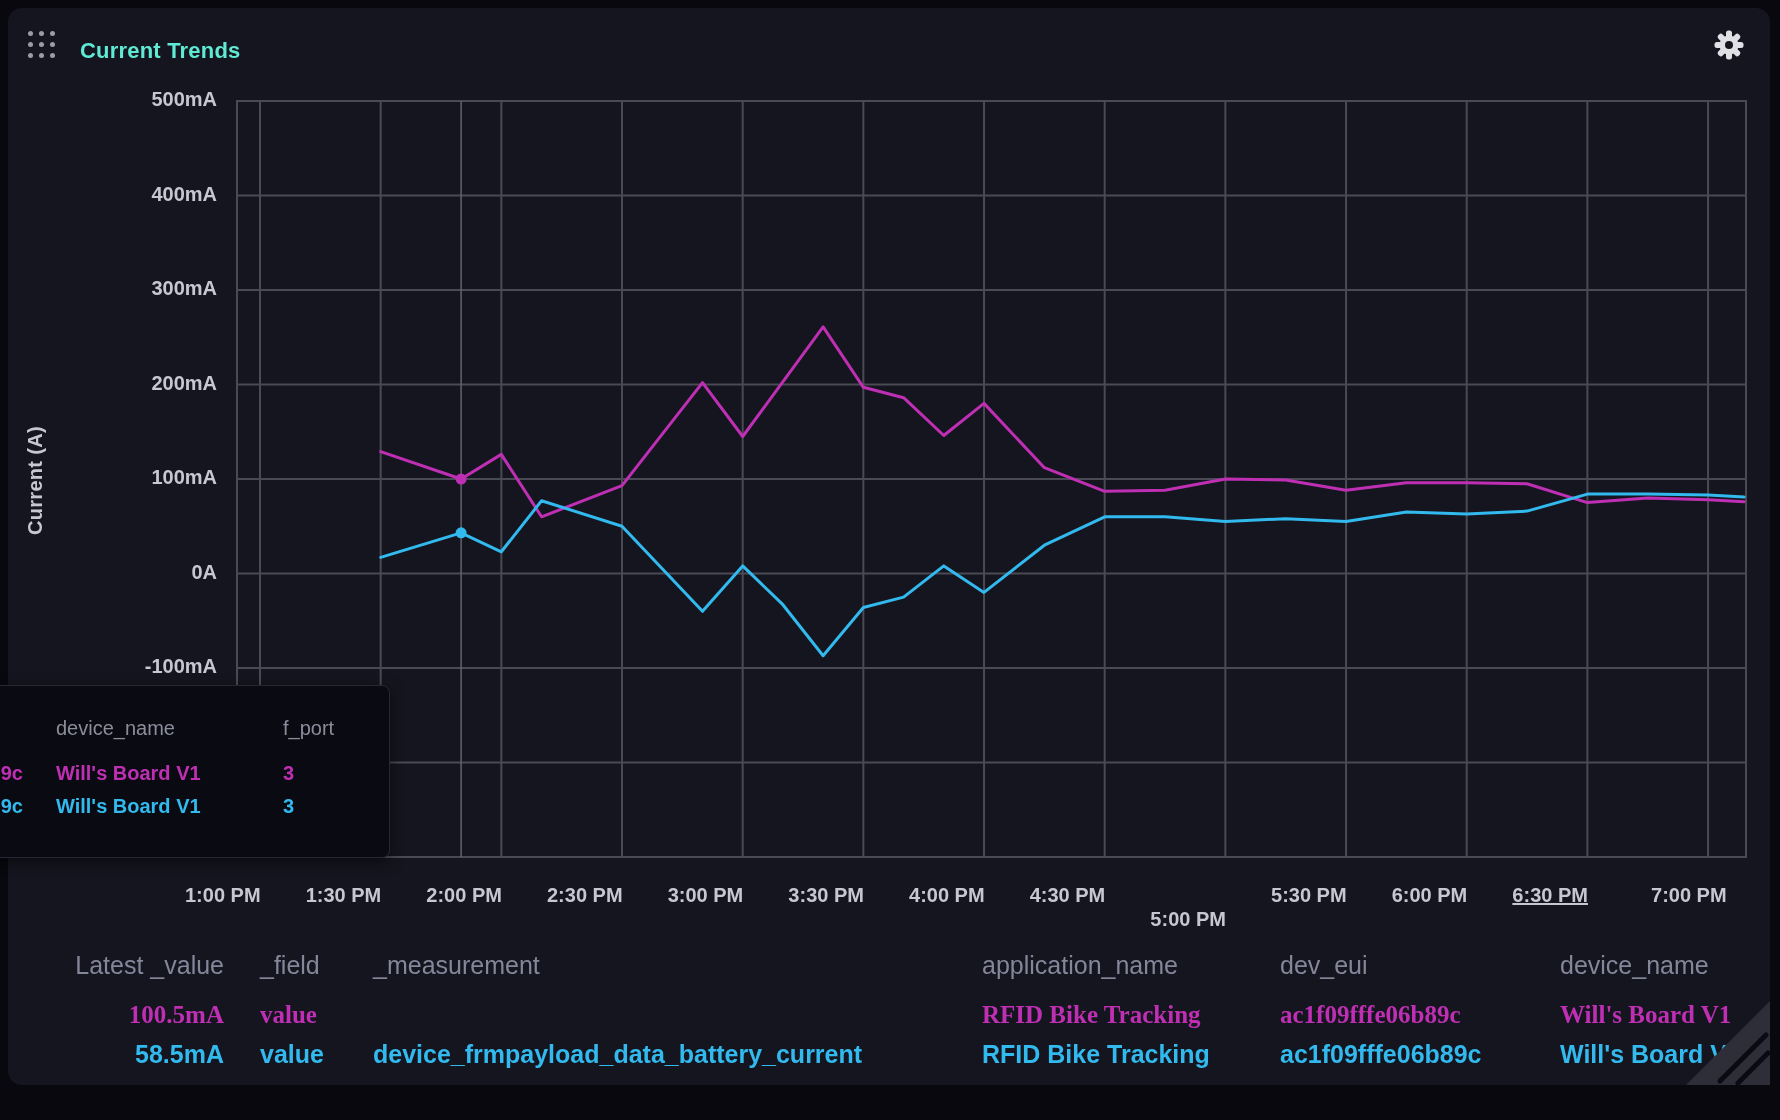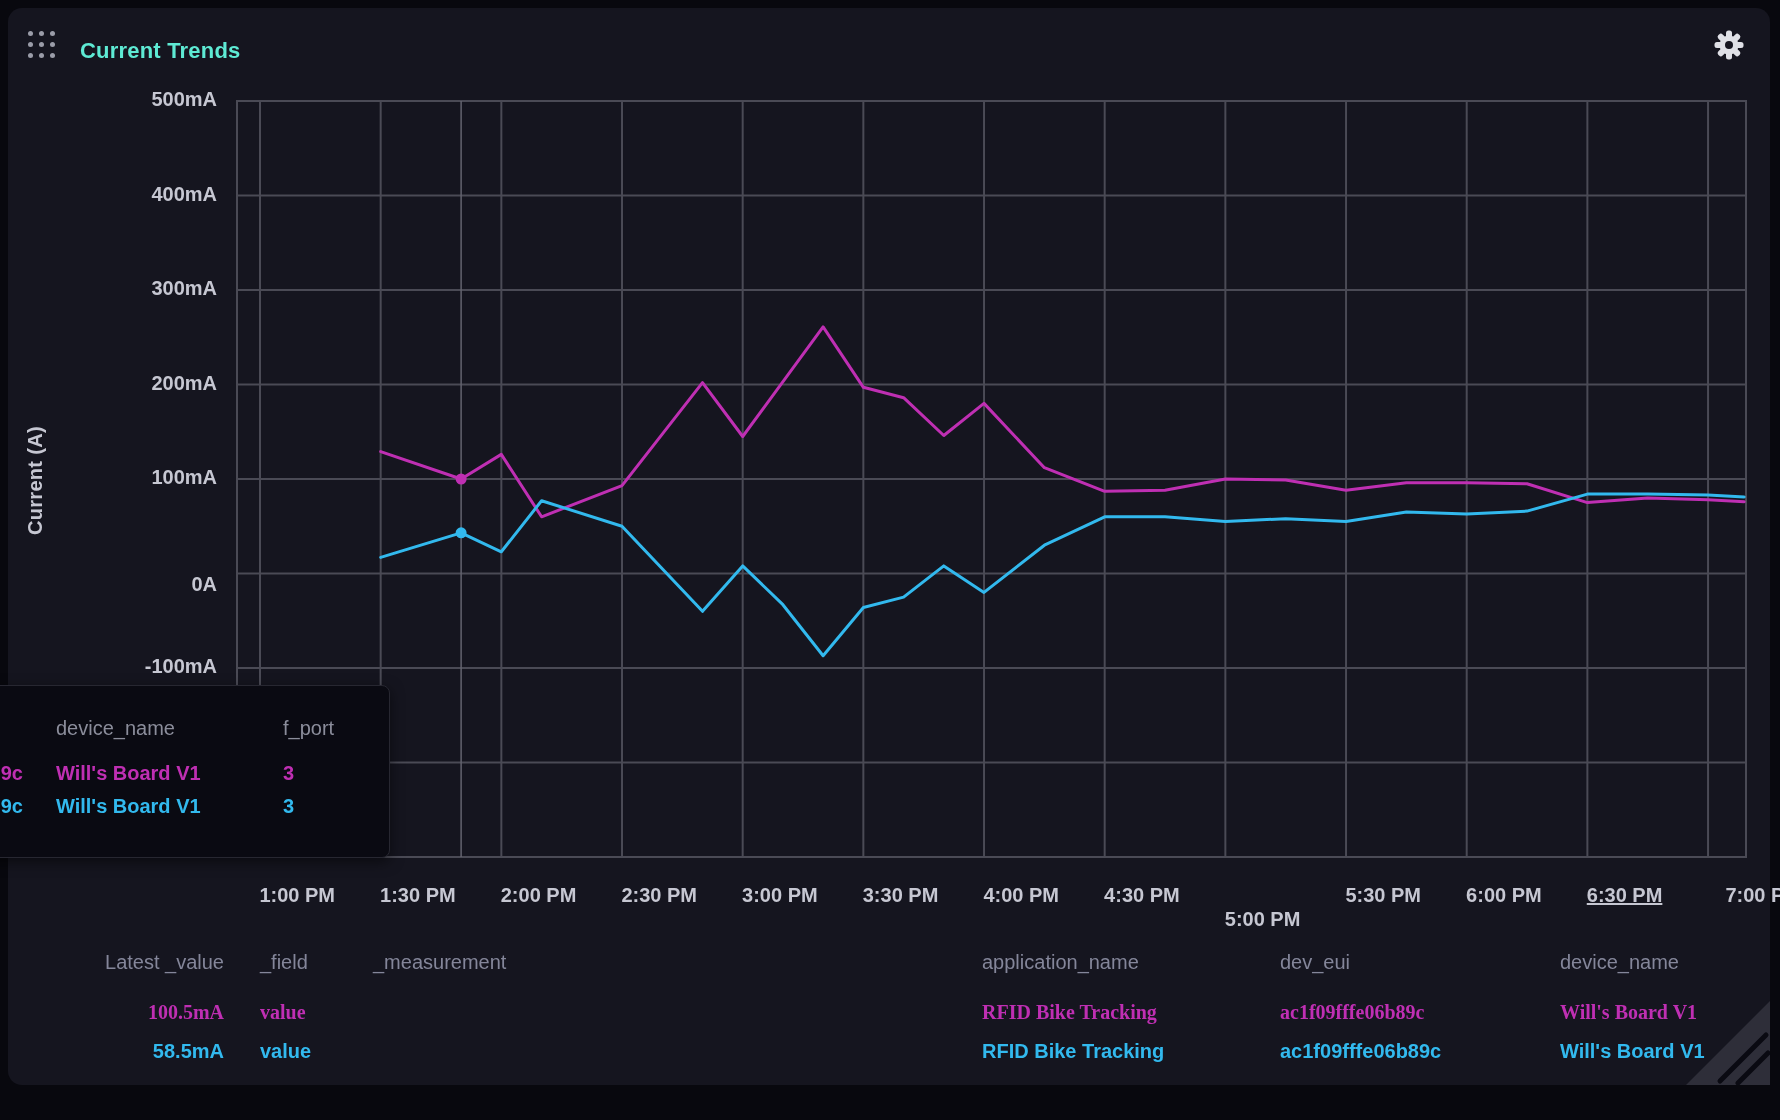--- a/index.html
+++ b/index.html
@@ -26,21 +26,21 @@
     font-size:22px;font-weight:700;color:#5eead4;letter-spacing:.2px;
   }
   .gear-btn{position:absolute;right:24px;top:20px;width:34px;height:34px;cursor:pointer;}
   
   #tick-layer{position:absolute;left:0;top:0;width:1780px;height:883px;pointer-events:none;padding-left:12px;}
   .y-tick{
     position:absolute;left:0;width:217px;text-align:right;
     font-size:20px;font-weight:700;color:var(--axis-text,#c6c7d2);
   }
   .x-tick{
-    position:absolute;top:884px;width:150px;text-align:right;white-space:nowrap;
+    position:absolute;top:884px;width:150px;text-align:left;white-space:nowrap;
     font-size:20px;font-weight:700;color:var(--axis-text,#c6c7d2);
   }
   .y-axis-title{
     position:absolute;left:24px;top:376px;height:210px;
     writing-mode:vertical-rl;transform:rotate(180deg);
     font-size:20px;font-weight:700;color:var(--axis-text,#c6c7d2);
     text-align:center;letter-spacing:.3px;
   }
   
   #chart-svg{position:absolute;left:0;top:0;}
@@ -58,21 +58,21 @@
   .tt-col-eui{left:92px;width:80px;text-align:right;}
   .tt-col-dev{left:205px;}
   .tt-col-fport{left:432px;}
   .tooltip .cell{top:auto;} 
   .tooltip .rh{top:31px;} .tooltip .r0{top:76px;} .tooltip .r1{top:109px;}
   
   .legend{
     position:absolute;left:0;top:938px;width:1754px;height:146px;
     overflow:hidden;z-index:2;
   }
-  .legend .cell{position:absolute;font-size:20px;white-space:nowrap;}
+  .legend .cell{position:absolute;font-size:25px;white-space:nowrap;}
   .lg-head{color:#84869a;font-weight:400;}
   .lg-r0{color:var(--solar,#bf2fb3);font-weight:700;font-family:Liberation Serif, serif;}
   .lg-r1{color:var(--battery,#32b9ee);font-weight:700;}
   .lc1{left:24px;width:200px;text-align:right;}
   .lc2{left:260px;} .lc3{left:373px;} .lc4{left:982px;} .lc5{left:1280px;} .lc6{left:1560px;}
   .lrow-h{top:13px;} .lrow-0{top:63px;} .lrow-1{top:102px;}
   
   .resize-handle{position:absolute;right:0;bottom:0;width:84px;height:84px;cursor:nwse-resize;z-index:6;}
 </style>
 </head>
@@ -144,21 +144,21 @@
     <circle cx="461.1166666666667" cy="479" r="5.5" fill="#bf2fb3"></circle>
     <circle cx="461.1166666666667" cy="532.865" r="5.5" fill="#32b9ee"></circle>
   </svg>
 
 <div id="tick-layer">
     <div class="y-tick" style="top: 88px;">500mA</div>
     <div class="y-tick" style="top: 182.5px;">400mA</div>
     <div class="y-tick" style="top: 277px;">300mA</div>
     <div class="y-tick" style="top: 371.5px;">200mA</div>
     <div class="y-tick" style="top: 466px;">100mA</div>
-    <div class="y-tick" style="top: 560.5px; margin-top: 12px;">0A</div>
+    <div class="y-tick" style="top: 560.5px;">0A</div>
     <div class="y-tick" style="top: 655px;">-100mA</div>
     <div class="x-tick" style="left: 185px;">1:00 PM</div>
     <div class="x-tick" style="left: 305.67px;">1:30 PM</div>
     <div class="x-tick" style="left: 426.34px;">2:00 PM</div>
     <div class="x-tick" style="left: 547.01px;">2:30 PM</div>
     <div class="x-tick" style="left: 667.68px;">3:00 PM</div>
     <div class="x-tick" style="left: 788.35px;">3:30 PM</div>
     <div class="x-tick" style="left: 909.02px;">4:00 PM</div>
     <div class="x-tick" style="left: 1029.69px;">4:30 PM</div>
     <div class="x-tick" style="left: 1150.36px; margin-top: 24px;">5:00 PM</div>
@@ -192,20 +192,21 @@
   <div class="cell lrow-h lc6 lg-head">device_name</div>
 
   <div class="cell lrow-0 lc1 lg-r0">100.5mA</div>
   <div class="cell lrow-0 lc2 lg-r0">value</div>
   <div class="cell lrow-0 lc4 lg-r0">RFID Bike Tracking</div>
   <div class="cell lrow-0 lc5 lg-r0">ac1f09fffe06b89c</div>
   <div class="cell lrow-0 lc6 lg-r0">Will's Board V1</div>
 
   <div class="cell lrow-1 lc1 lg-r1">58.5mA</div>
   <div class="cell lrow-1 lc2 lg-r1">value</div>
+  <div class="cell lrow-1 lc3 lg-r1">device_frmpayload_data_battery_current</div>
   <div class="cell lrow-1 lc4 lg-r1">RFID Bike Tracking</div>
   <div class="cell lrow-1 lc5 lg-r1">ac1f09fffe06b89c</div>
   <div class="cell lrow-1 lc6 lg-r1">Will's Board V1</div>
 </div>
 
 <div class="resize-handle" style="right:10px;bottom:35px;">
   <svg width="84" height="84" viewBox="0 0 84 84">
     <polygon points="84,0 84,84 0,84" fill="#2e2e39"></polygon>
     <line x1="34" y1="80" x2="80" y2="34" stroke="#0a0a12" stroke-width="5" stroke-linecap="round"></line>
     <line x1="52" y1="82" x2="82" y2="52" stroke="#0a0a12" stroke-width="5" stroke-linecap="round"></line>

